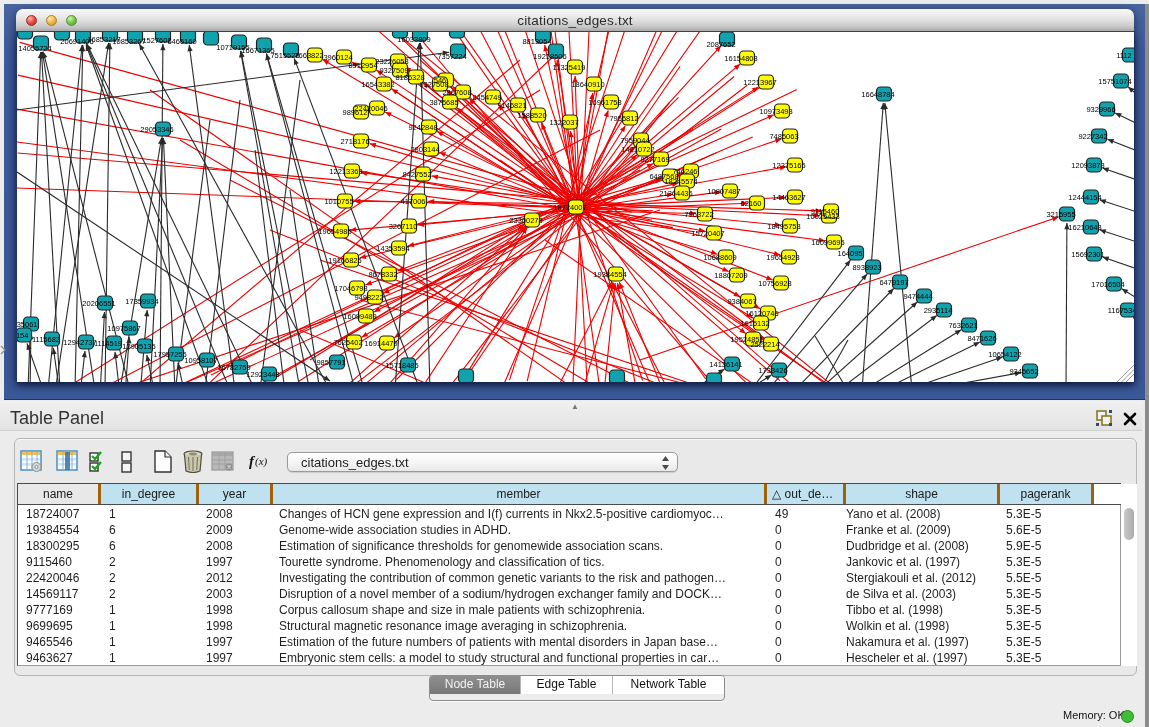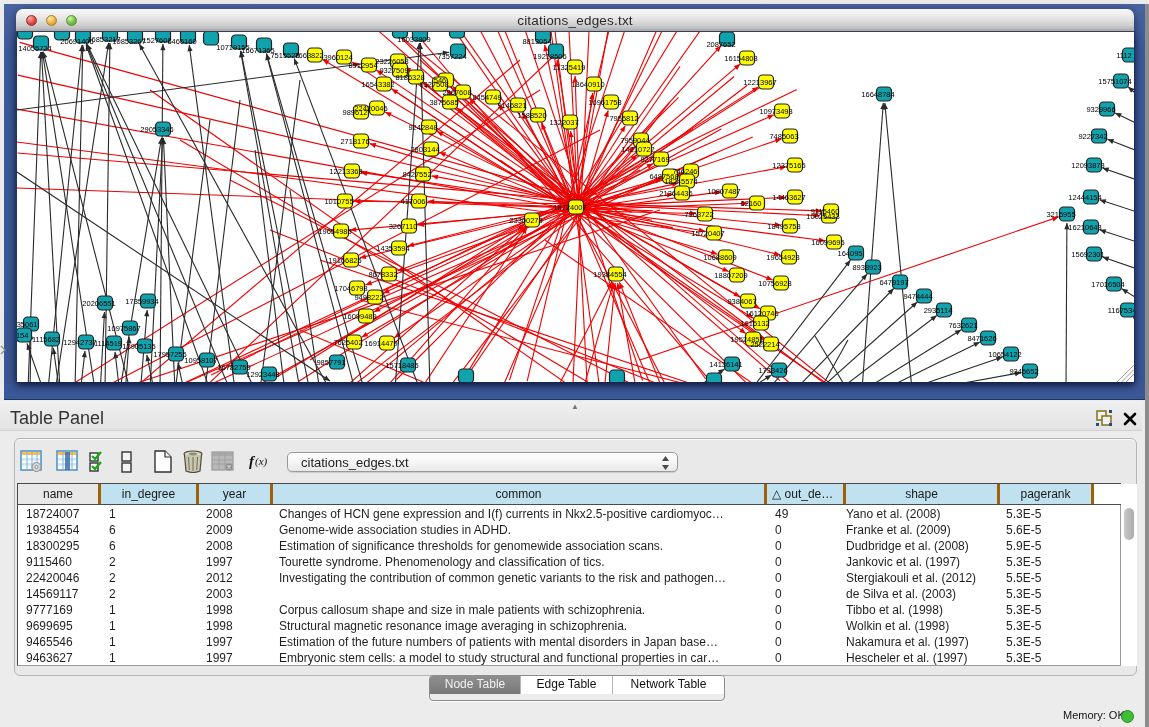--- a/index.html
+++ b/index.html
@@ -780,21 +780,21 @@
 <svg width="9" height="14" viewBox="0 0 9 14">
   <path d="M4.5 0 L8 5 L1 5 Z" fill="#4a4a4a"></path>
   <path d="M4.5 14 L8 9 L1 9 Z" fill="#4a4a4a"></path>
 </svg>
   </div>
 
 <div id="thead">
   <div class="hc" id="h0">name</div>
   <div class="hc" id="h1">in_degree</div>
   <div class="hc" id="h2">year</div>
-  <div class="hc" id="h3">common</div>
+  <div class="hc" id="h3">member</div>
   <div class="hc" id="h4">△ out_de…</div>
   <div class="hc" id="h5">shape</div>
   <div class="hc" id="h6">pagerank</div>
   <div class="hc" id="h7"></div>
 </div>
 <div id="tbody">
 <div class="row" style="top:1px">
 <span class="c0">18724007</span>
       <span class="c1">1</span>
       <span class="c2">2008</span>
@@ -836,20 +836,21 @@
       <span class="c2">2012</span>
 <span class="c3">Investigating the contribution of common genetic variants to the risk and pathogen…</span>
       <span class="c4">0</span>
       <span class="c5">Stergiakouli et al. (2012)</span>
 <span class="c6">5.5E-5</span>
     </div>
 <div class="row" style="top:81px">
 <span class="c0">14569117</span>
       <span class="c1">2</span>
       <span class="c2">2003</span>
+<span class="c3">Disruption of a novel member of a sodium/hydrogen exchanger family and DOCK…</span>
       <span class="c4">0</span>
       <span class="c5">de Silva et al. (2003)</span>
 <span class="c6">5.3E-5</span>
     </div>
 <div class="row" style="top:97px">
 <span class="c0">9777169</span>
       <span class="c1">1</span>
       <span class="c2">1998</span>
 <span class="c3">Corpus callosum shape and size in male patients with schizophrenia.</span>
       <span class="c4">0</span>

